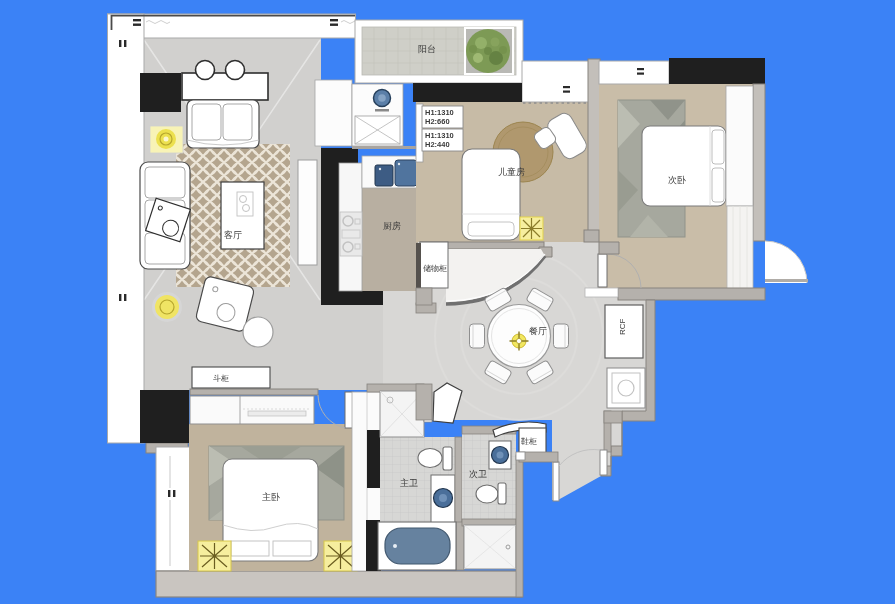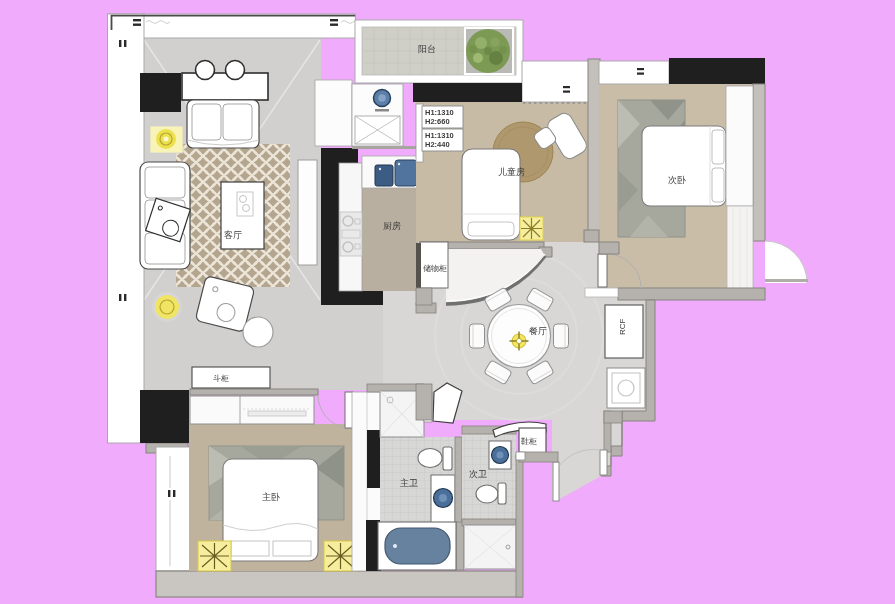--- a/index.html
+++ b/index.html
@@ -1,16 +1,16 @@
 <!DOCTYPE html>
 <html><head>
 <meta charset="utf-8">
 <style>
   html,body{margin:0;padding:0;background:#ffffff;}
-  .wrap{position:relative;width:895px;height:604px;background:#f0abfc;overflow:hidden;
+  .wrap{position:relative;width:895px;height:604px;background:#3b82f6;overflow:hidden;
         font-family:"Liberation Sans", sans-serif;}
   svg{position:absolute;left:0;top:0;}
   text{font-family:"Liberation Sans", sans-serif;fill:#3a3a3a;}
 </style>
 </head>
 <body>
 <div class="wrap">
 <svg width="895" height="604" viewBox="0 0 895 604">
 <defs>
 

